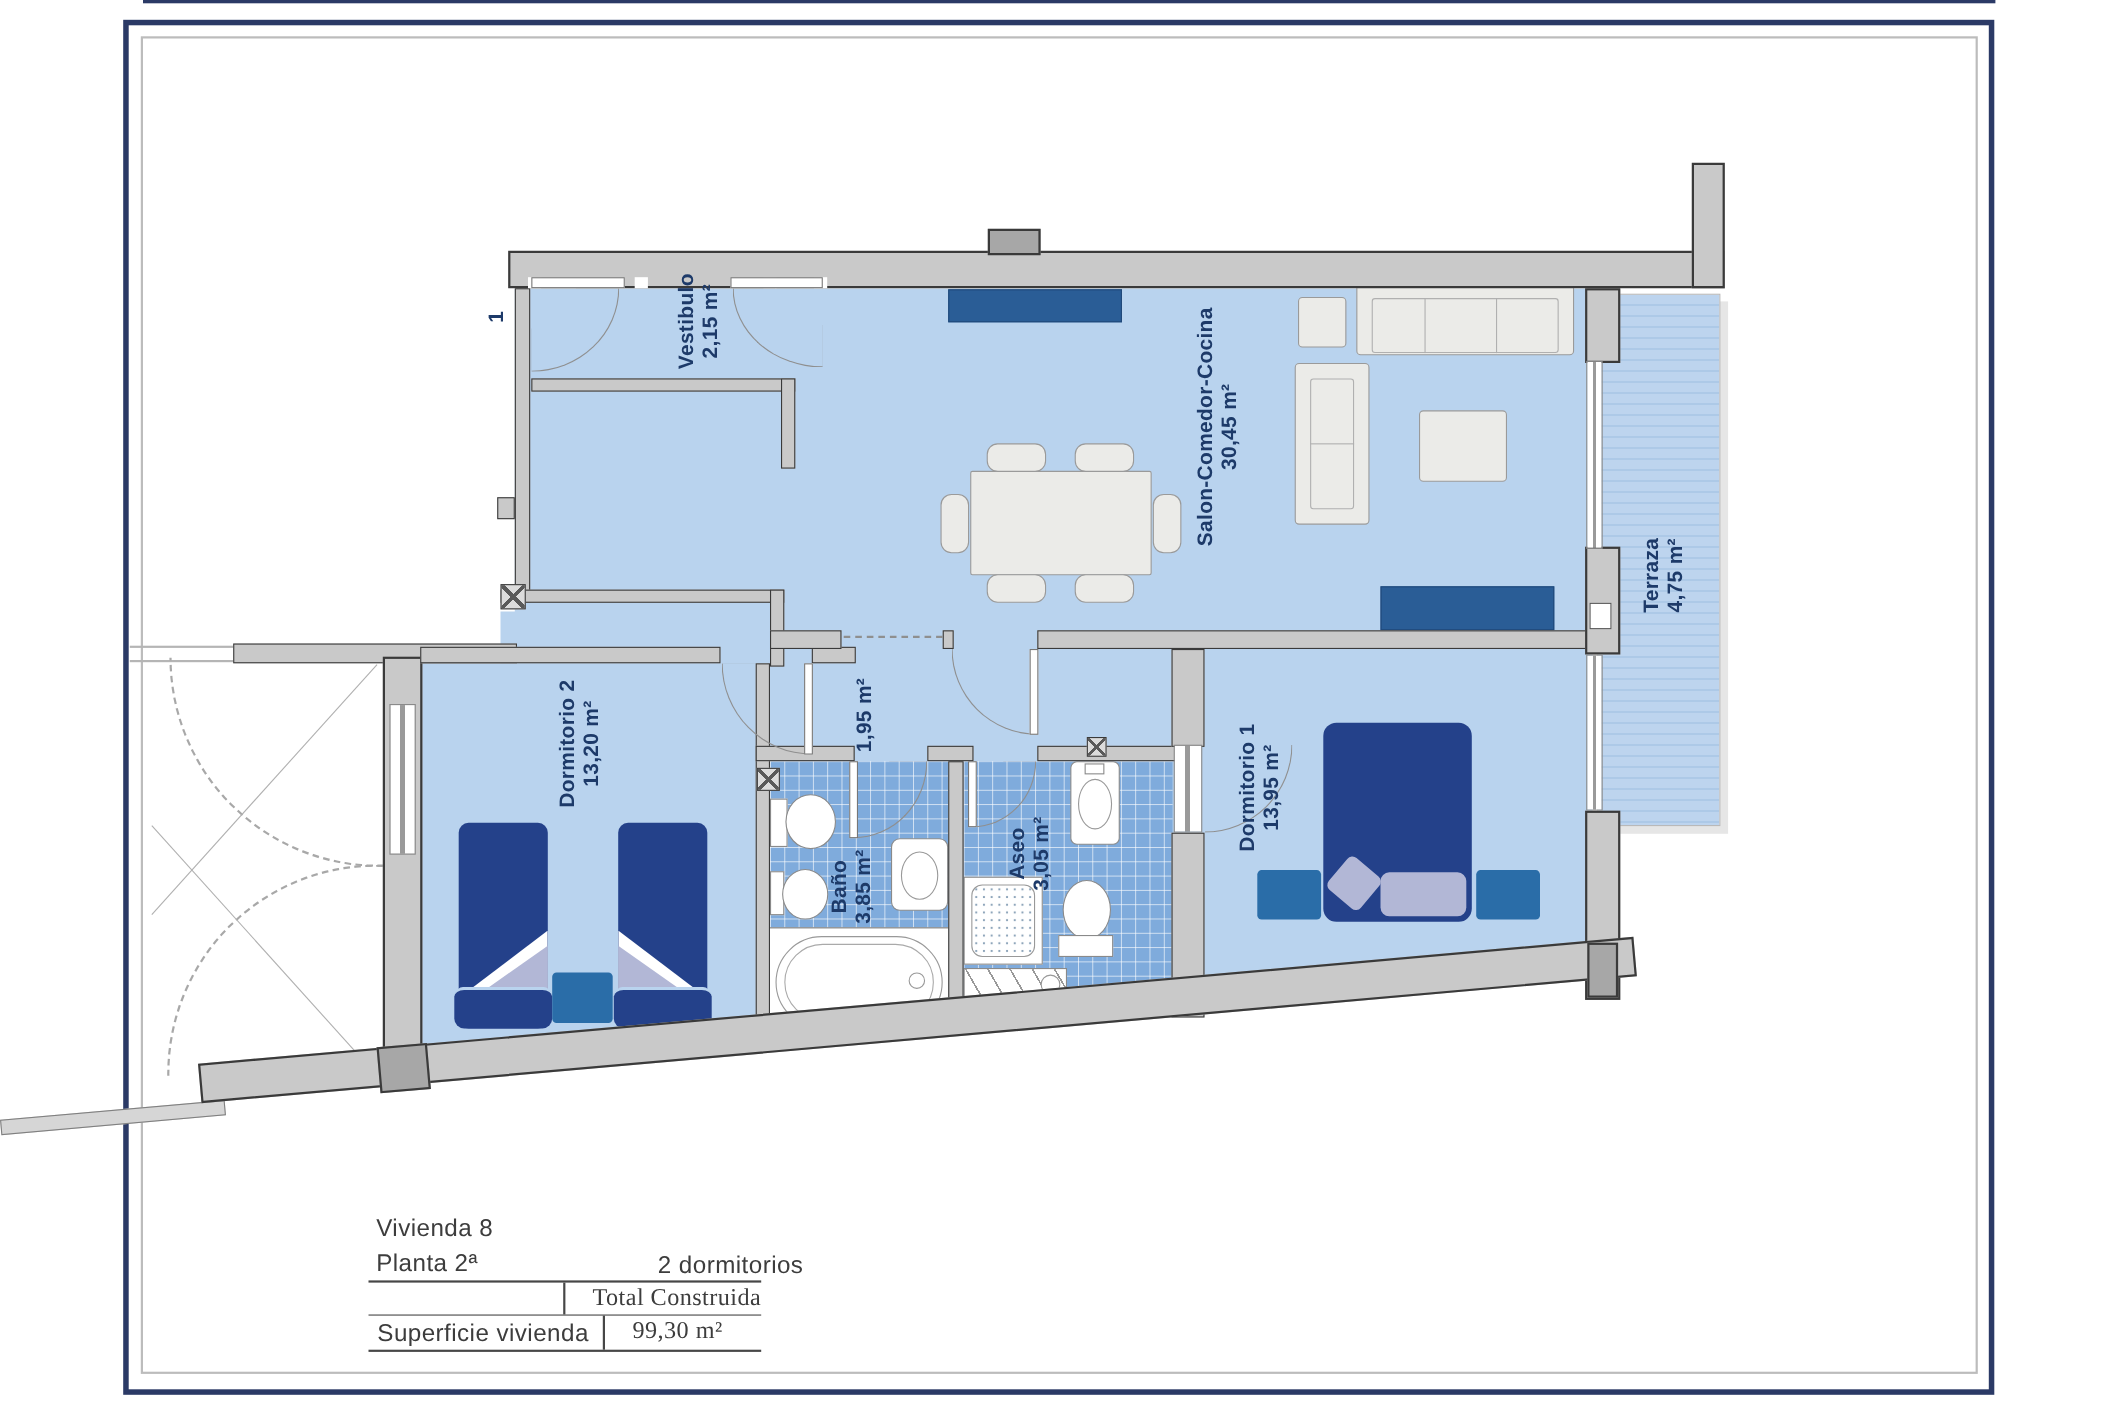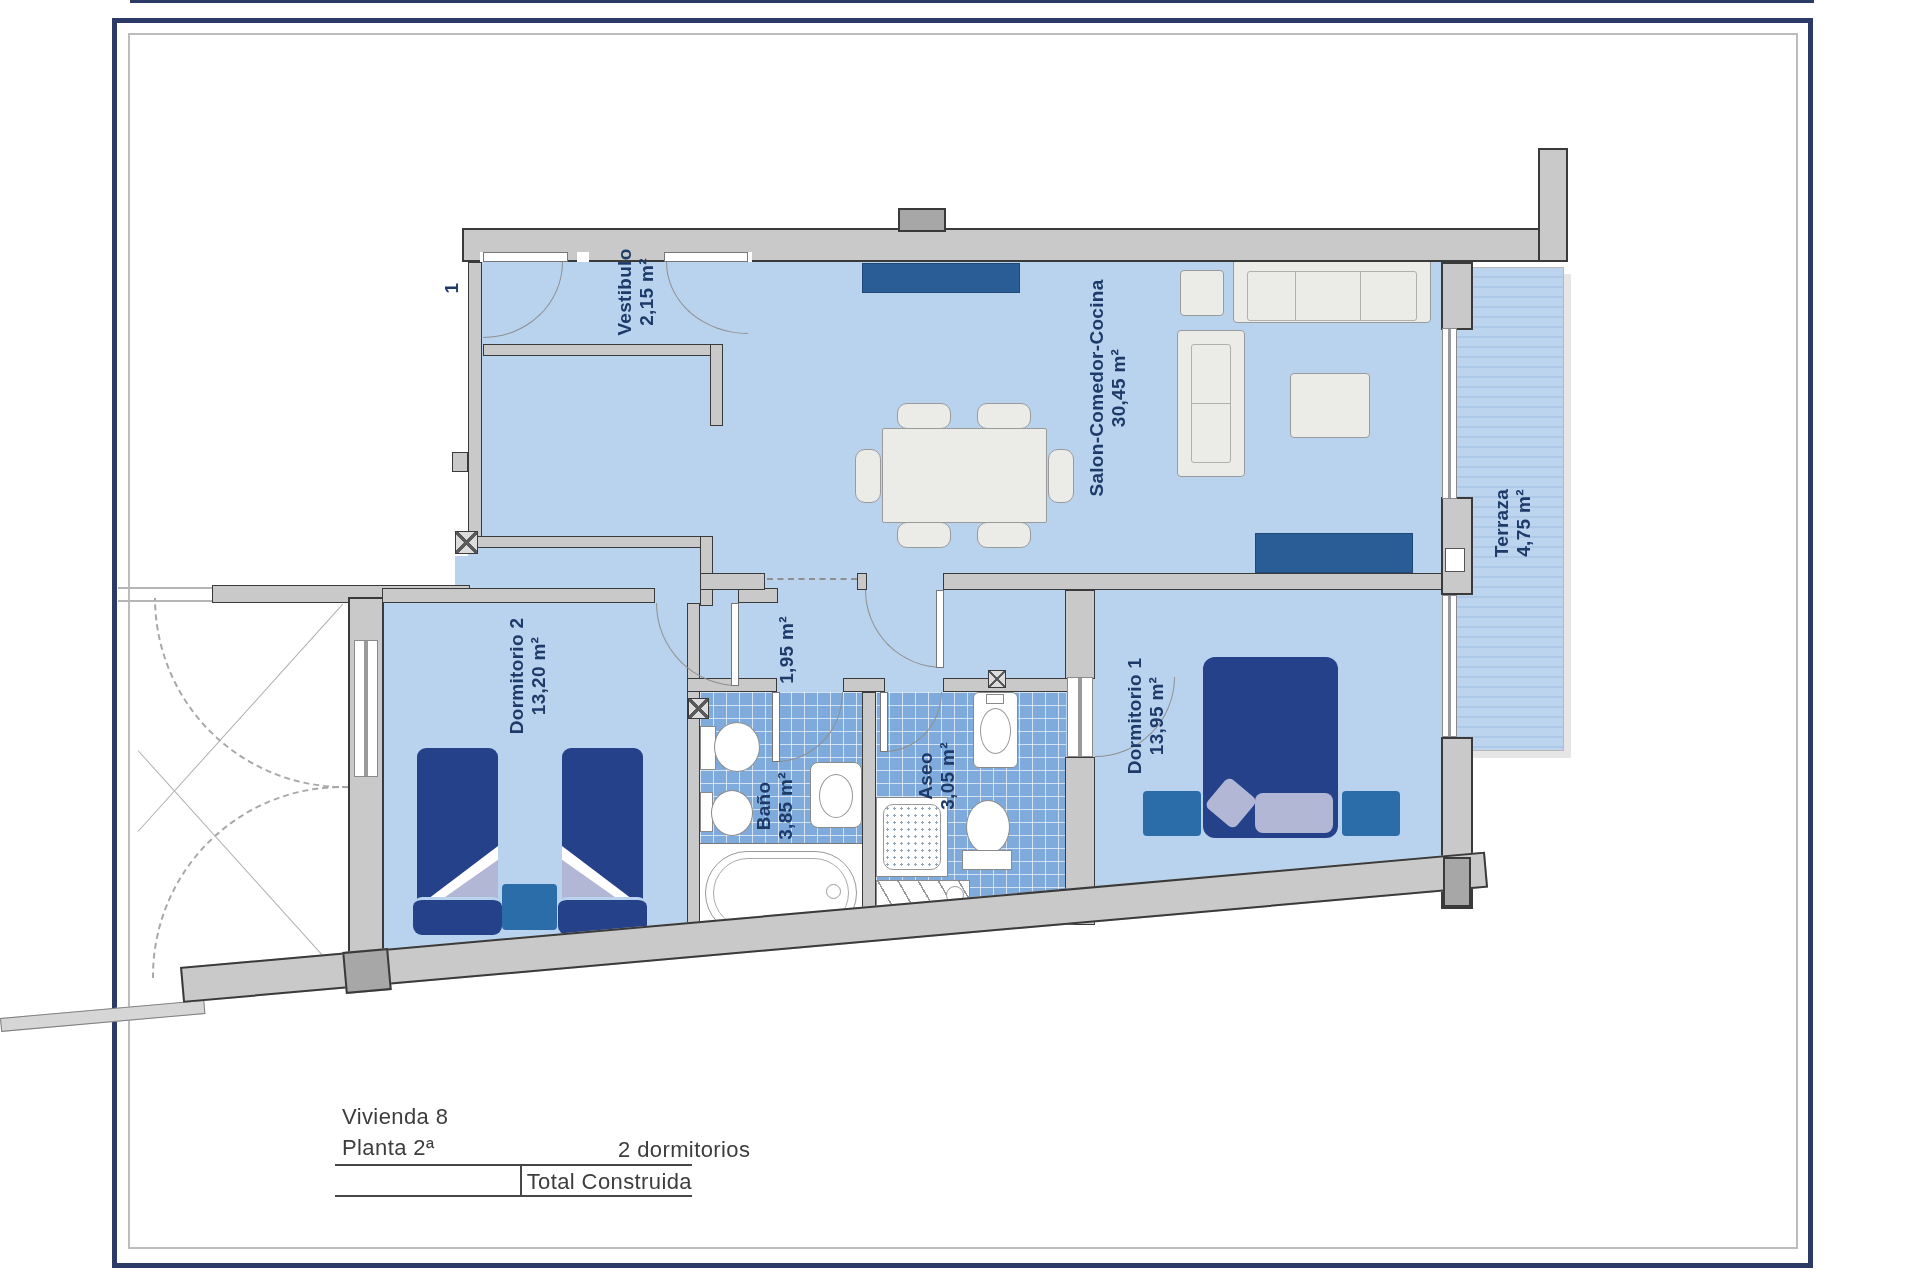--- a/index.html
+++ b/index.html
@@ -50,21 +50,21 @@
   .exline{border-top:1px solid #b0b0b0;}
   
   .vlabel{width:220px;height:48px;display:flex;flex-direction:column;align-items:center;justify-content:center;
           transform:rotate(-90deg);color:#1d3a69;font-weight:600;font-size:19px;line-height:1.15;
           letter-spacing:.3px;z-index:20;text-align:center;white-space:nowrap;}
   .info{color:#3d3d3d;font-size:22px;letter-spacing:.4px;z-index:20;white-space:nowrap;}
   .tbl{z-index:20;border-top:2px solid #474747;}
   .tbl-row{display:flex;border-bottom:1.5px solid #474747;}
   .tbl-row:last-child{border-bottom:2px solid #474747;}
   .tbl-cell-l{width:213px;display:flex;align-items:center;padding-left:8px;box-sizing:border-box;}
-  .tbl-cell-r{flex:1;display:flex;align-items:flex-end;border-left:2px solid #474747;padding-left:5px;box-sizing:border-box;}
+  .tbl-cell-r{flex:1;display:flex;align-items:flex-start;border-left:2px solid #474747;padding-left:25px;box-sizing:border-box;font-family:Liberation Serif, serif;}
 </style>
 </head>
 <body>
 
 <div class="page">
 
   <div class="abs topline" style="left:130px;top:0;width:1684px;height:3px;"></div>
   <div class="abs frame-outer" style="left:112px;top:18px;width:1701px;height:1250px;"></div>
   <div class="abs frame-inner" style="left:128px;top:33px;width:1670px;height:1216px;"></div>
 
@@ -235,25 +235,33 @@
     <span>Dormitorio 1</span>
     <span>13,95 m²</span>
   </div>
 
   <div class="abs info" style="left:342px;top:1104px;">
     <span>Vivienda 8</span>
   </div>
   <div class="abs info" style="left:342px;top:1135px;">
     <span>Planta 2ª</span>
   </div>
-  <div class="abs info" style="left:618px;top:1137px;">
+  <div class="abs info" style="left:598px;top:1137px;">
     <span>2 dormitorios</span>
   </div>
   <div class="abs tbl" style="left:335px;top:1164px;width:357px;">
     <div class="tbl-row" style="height:29px;">
       <div class="tbl-cell-l"></div>
       <div class="tbl-cell-r info">
         <span>Total Construida</span>
       </div>
     </div>
+    <div class="tbl-row" style="height:31px;">
+      <div class="tbl-cell-l info">
+        <span>Superficie vivienda</span>
+      </div>
+      <div class="tbl-cell-r info">
+        <span>99,30 m²</span>
+      </div>
+    </div>
   </div>
 
 </div>
 
 </body></html>

